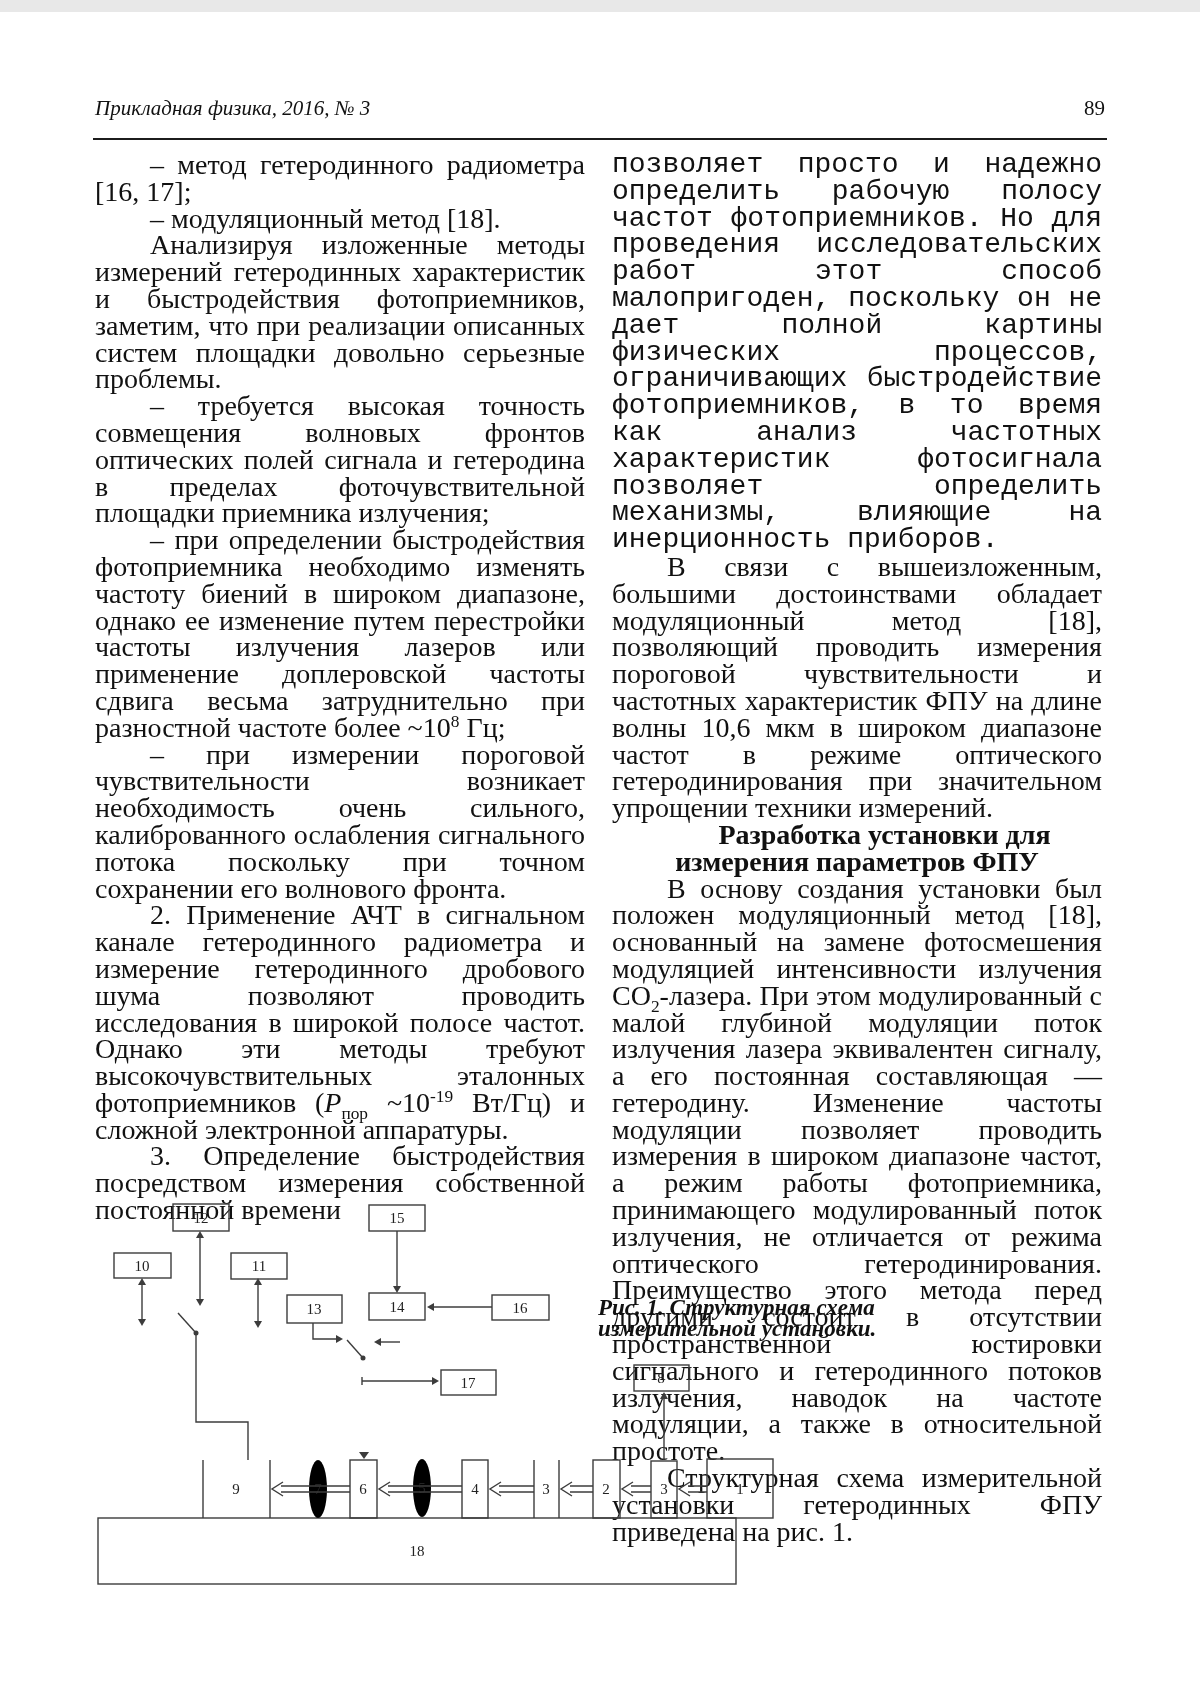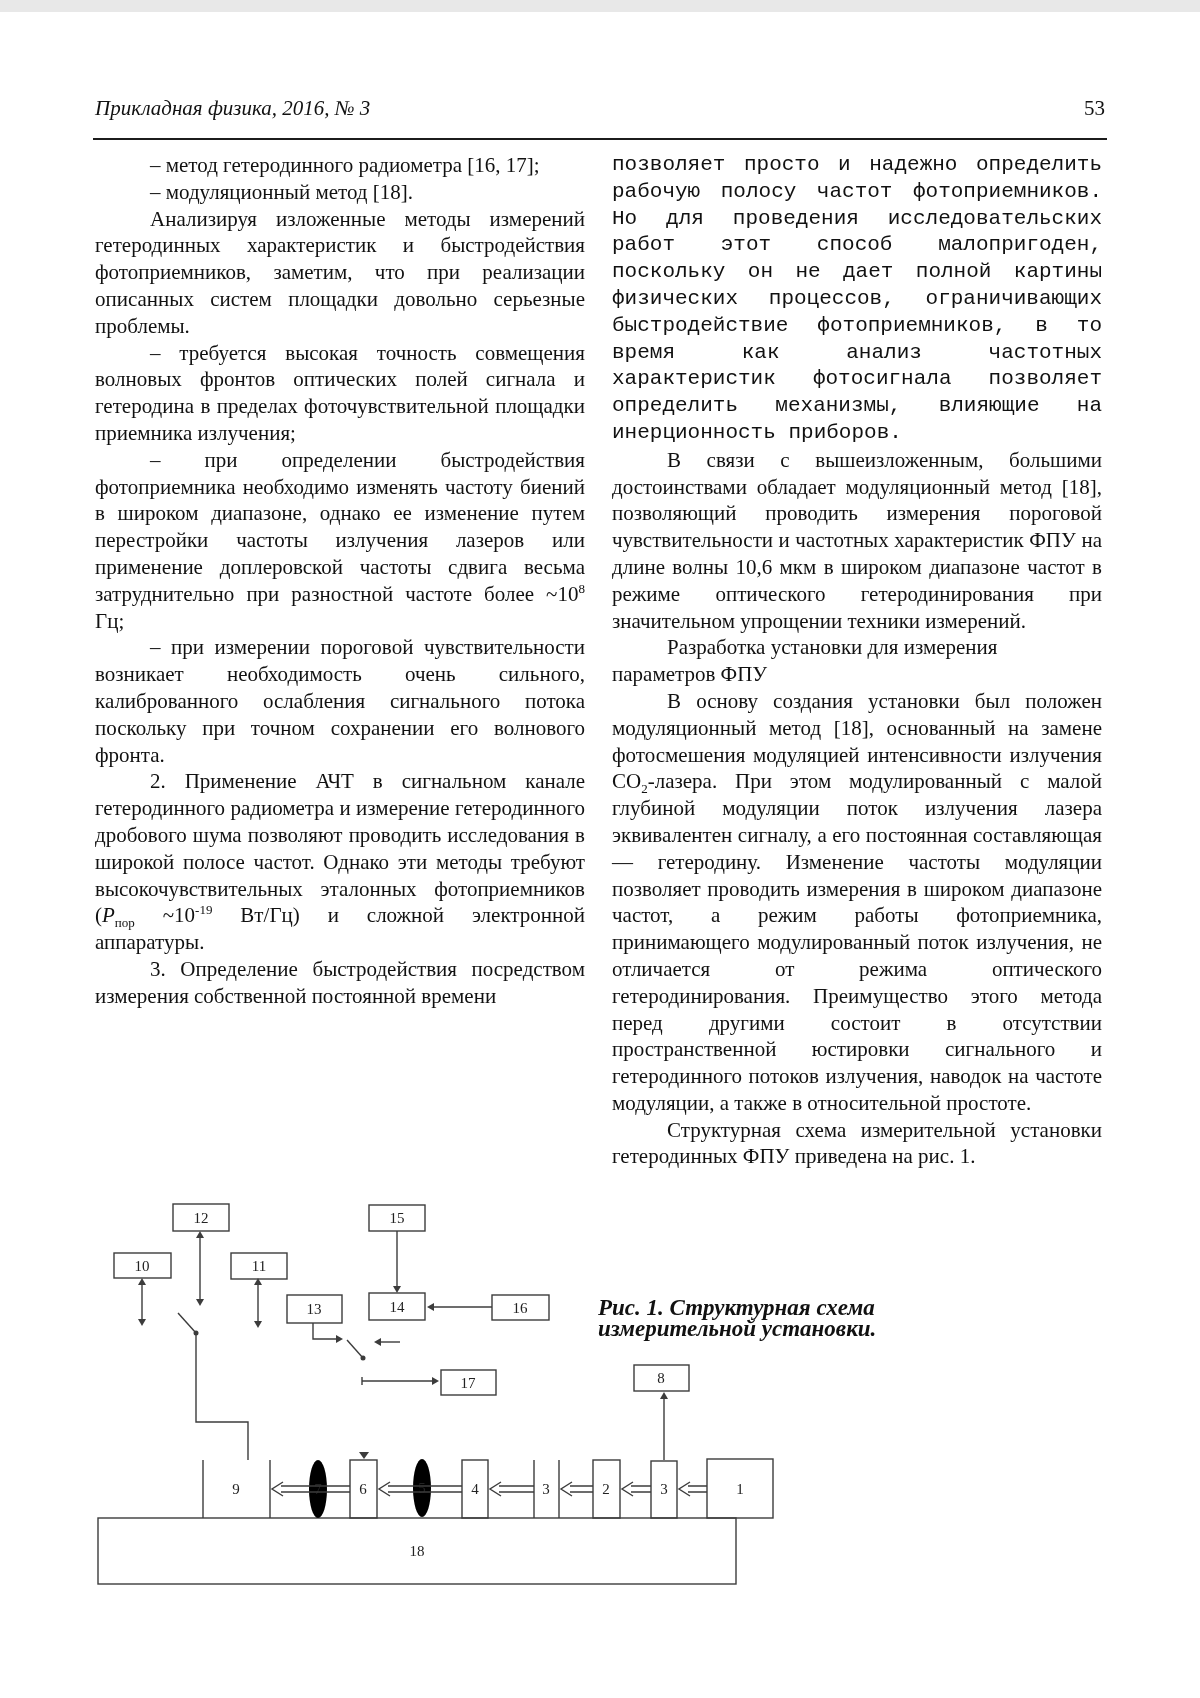--- a/index.html
+++ b/index.html
@@ -1,48 +1,48 @@
 <!DOCTYPE html>
 <html lang="ru"><head>
 <meta charset="utf-8">
 <style>
   html,body{margin:0;padding:0;background:#e8e8e8;}
   #page{position:relative;width:1200px;height:1698px;background:#ffffff;margin:12px auto;
         font-family:"Liberation Serif","DejaVu Serif",serif;color:#111;}
   .hdr-left{position:absolute;left:95px;top:84px;font-style:italic;font-size:21px;}
   .hdr-num{position:absolute;right:95px;top:84px;font-size:21px;}
   .hdr-rule{position:absolute;left:93px;top:126px;width:1014px;height:2px;background:#1c1c1c;}
-  .col{position:absolute;top:140px;width:490px;font-size:21px;line-height:26.8px;
+  .col{position:absolute;top:140px;width:490px;font-size:28px;line-height:26.8px;
        text-align:justify;}
   .col-left{left:95px;}
   .col-right{left:612px;}
   .col p{margin:0;text-indent:55px;}
   .col p.noindent{text-indent:0;font-family:Liberation Mono, monospace;}
-  .h-bold{font-weight:normal;text-align:left;text-indent:0;margin:0;}
+  .h-bold{font-weight:bold;text-align:center;text-indent:0;margin:0;}
   .h-bolditalic{font-weight:bold;font-style:italic;text-align:center;text-indent:0;
        margin:2px 0 14px 0;}
   sup{font-size:0.62em;line-height:0;}
   sub{font-size:0.62em;line-height:0;}
   .fig-caption{position:absolute;left:598px;top:1285px;width:440px;
        font-weight:bold;font-style:italic;font-size:23px;line-height:21px;}
   #diagram{position:absolute;left:90px;top:1185px;}
   #diagram rect{fill:none;stroke:#3c3c3c;stroke-width:1.4;}
   #diagram line,#diagram polyline,#diagram path{fill:none;stroke:#3c3c3c;stroke-width:1.4;}
   #diagram .dash{stroke-dasharray:7 5;}
   #diagram text{font-family:"Liberation Serif","DejaVu Serif",serif;font-size:15px;
        fill:#222;text-anchor:middle;}
   #diagram .fill{fill:#3c3c3c;stroke:none;}
 </style>
 </head>
 <body>
 
 <div id="page">
 
   <div class="hdr-left">Прикладная физика, 2016, № 3</div>
-  <div class="hdr-num">53</div>
+  <div class="hdr-num">89</div>
   <div class="hdr-rule"></div>
 
   <div class="col col-left">
     <p>– метод гетеродинного радиометра [16, 17];</p>
     <p>– модуляционный метод [18].</p>
     <p>Анализируя изложенные методы измерений гетеродинных характеристик и быстродействия фотоприемников, заметим, что при реализации описанных систем площадки довольно серьезные проблемы.</p>
     <p>–  требуется высокая точность совмещения волновых фронтов оптических полей сигнала и гетеродина в пределах фоточувствительной площадки приемника излучения;</p>
     <p><span>–  при определении быстродействия фотоприемника необходимо изменять частоту биений в широком диапазоне, однако ее изменение путем перестройки частоты излучения лазеров или применение доплеровской частоты сдвига весьма затруднительно при разностной частоте более ~10</span><sup>8</sup><span> Гц;</span></p>
     <p>–  при измерении пороговой чувствительности возникает необходимость очень сильного, калиброванного ослабления сигнального потока поскольку при точном сохранении его волнового фронта.</p>
     <p><span>2.  Применение АЧТ в сигнальном канале гетеродинного радиометра и измерение гетеродинного дробового шума позволяют проводить исследования в широкой полосе частот. Однако эти методы требуют высокочувствительных эталонных фотоприемников (</span><i>P</i><sub>пор</sub><span> ~10</span><sup>-19</sup><span> Вт/Гц) и сложной электронной аппаратуры.</span></p>

